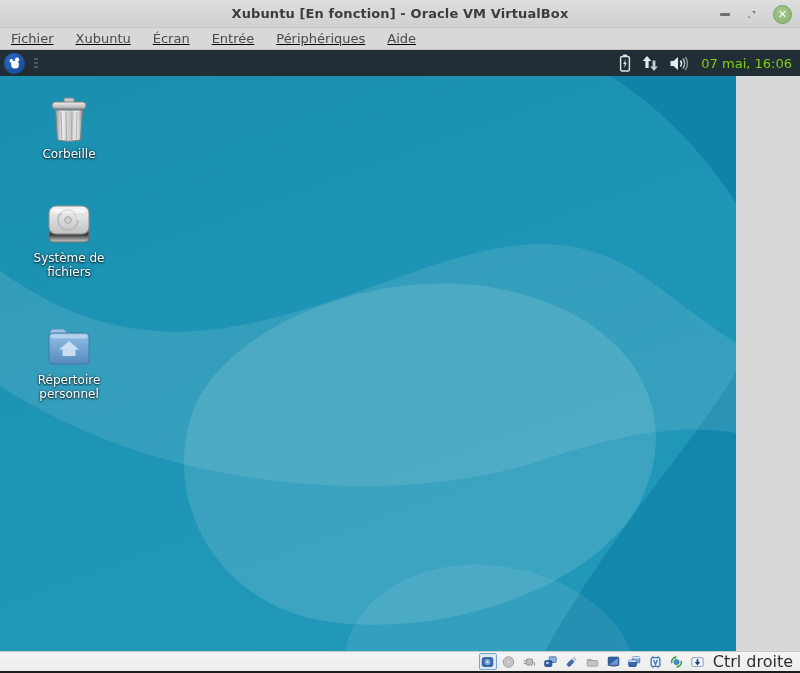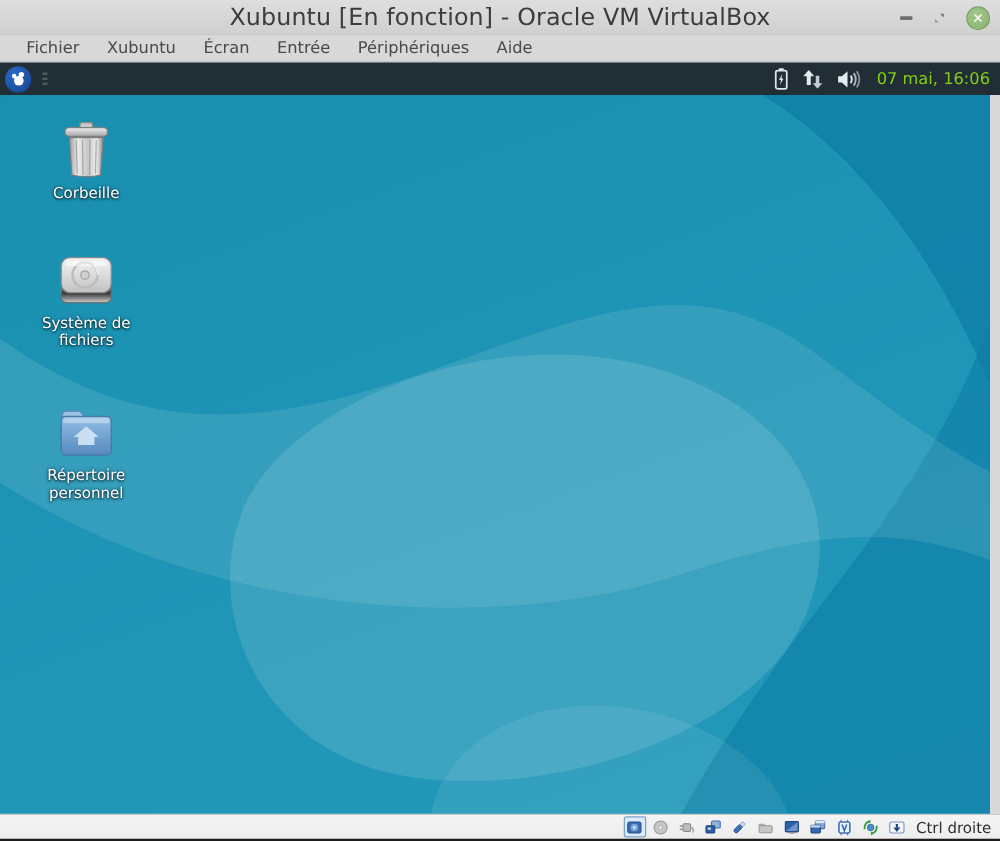--- a/index.html
+++ b/index.html
@@ -5,61 +5,61 @@
   * { margin:0; padding:0; box-sizing:border-box; }
   html,body { background:#1e1e1e; }
   body { font-family:"DejaVu Sans","Liberation Sans",sans-serif; }
   .vbox-window { position:relative; width:800px; height:673px; background:#d8d8d8; overflow:hidden; }
 
   
   .titlebar { position:relative; height:28px;
     background:linear-gradient(#dedede,#d0d0d0);
     border-bottom:1px solid #c6c6c6;
     display:flex; align-items:center; justify-content:center; }
-  .titlebar .title { font-size:19px; font-weight:normal; color:#3c3c3c; letter-spacing:.1px; }
+  .titlebar .title { font-size:13px; font-weight:bold; color:#3c3c3c; letter-spacing:.1px; }
   .win-controls { position:absolute; right:8px; top:0; height:28px; display:flex; align-items:center; gap:16px; }
   .btn-min { width:10px; height:3px; background:#6f6f6f; border-radius:1px; }
   .btn-restore svg { display:block; }
   .btn-close { width:19px; height:19px; border-radius:50%;
     background:radial-gradient(circle at 40% 35%, #a3c78c, #8bb371);
     border:1px solid #7aa05f; display:flex; align-items:center; justify-content:center;
     color:#fff; font-size:11px; font-weight:bold; line-height:1; }
 
   
   .menubar { height:22px; background:#d8d8d8; border-bottom:1px solid #bfbfbf;
-    display:flex; align-items:center; padding-left:10px; }
+    display:flex; align-items:center; padding-left:0;text-decoration:underline; }
   .menu-item { font-size:13px; color:#4a4a4a; padding:2px 11px; cursor:default; }
 
   
   .xfce-panel { height:26px; background:#222e35; display:flex; align-items:center; padding:0 8px 0 4px; }
   .panel-logo { width:21px; height:21px; border-radius:50%;
     background:radial-gradient(circle at 35% 30%, #2a6ac4, #15428f);
     display:flex; align-items:center; justify-content:center; }
   .panel-handle { margin-left:9px; display:flex; flex-direction:column; gap:2px; }
   .panel-handle i { display:block; width:4px; height:2px; background:#4c5960; }
   .panel-spacer { flex:1; }
   .tray { display:flex; align-items:center; gap:11px; }
   .clock { font-size:13px; color:#84cc16; margin-left:12px; }
 
   
-  .desktop { position:relative; width:792px; height:575px; overflow:hidden;
+  .desktop { position:relative; width:736px; height:575px; overflow:hidden;
     background:linear-gradient(160deg,#1a8fb0 0%, #1e95b6 45%, #2399ba 100%); }
   .desktop > svg.wallpaper { position:absolute; inset:0; }
   .desk-icon { position:absolute; left:29px; width:80px; display:flex; flex-direction:column; align-items:center; cursor:default; }
   .desk-icon .glyph { width:48px; height:48px; }
   .desk-icon .label { margin-top:3px; font-size:12px; line-height:1.2; color:#ffffff; text-align:center;
     text-shadow:0 1px 2px rgba(0,0,0,.85), 0 0 3px rgba(0,0,0,.5); }
 
   
   .statusbar { height:22px; background:linear-gradient(#f4f4f4,#ededed);
     border-top:1px solid #c9c9c9; border-bottom:2px solid #1d1d1d;
     display:flex; align-items:center; justify-content:flex-end; padding:0 7px; gap:3px; }
   .sb-ico { width:18px; height:17px; display:flex; align-items:center; justify-content:center; }
   .sb-ico.active { background:#dcE9f6; border:1px solid #7aa3cf; border-radius:2px; }
-  .hostkey-label { font-size:12px; color:#2e2e2e; margin-left:3px; }
+  .hostkey-label { font-size:16px; color:#2e2e2e; margin-left:3px; }
 </style>
 </head>
 <body>
 
 <div class="vbox-window">
 
   <div class="titlebar">
     <span class="title">Xubuntu [En fonction] - Oracle VM VirtualBox</span>
     <div class="win-controls">
       <span class="btn-min"></span>

